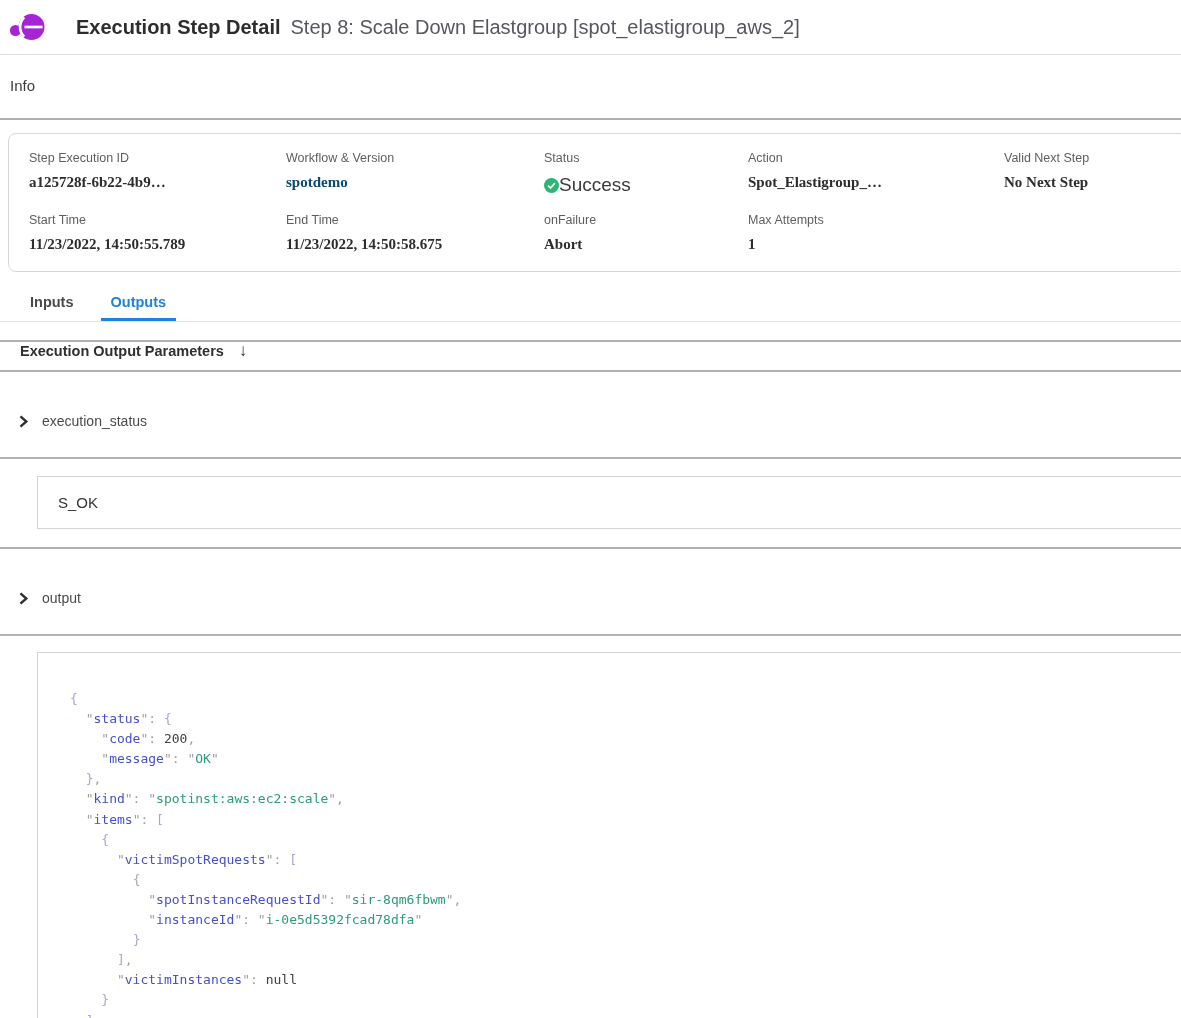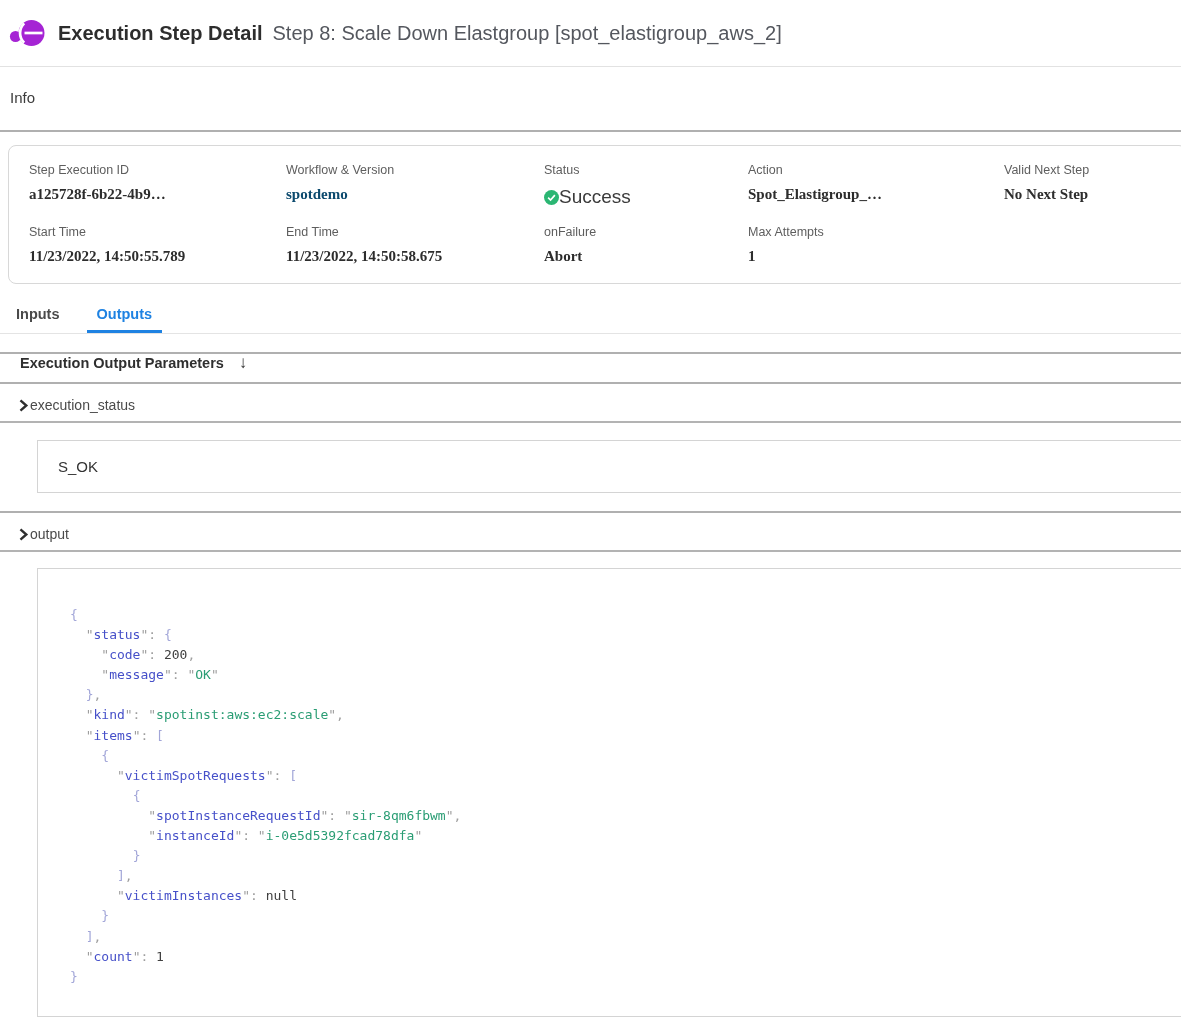--- a/index.html
+++ b/index.html
@@ -1,20 +1,20 @@
 <!DOCTYPE html>
 <html><head>
 <meta charset="utf-8">
 <style>
   * { margin:0; padding:0; box-sizing:border-box; }
   html,body { width:1181px; height:1018px; background:#fff; overflow:hidden;
               font-family:"Liberation Sans","DejaVu Sans",sans-serif; }
 
   
-  .header { height:67px; display:flex; align-items:center; gap:12px;
+  .header { height:55px; display:flex; align-items:center; gap:30px;
             padding-left:8px; border-bottom:1px solid #e2e2e2; }
   .logo { width:38px; height:38px; flex:0 0 auto; }
   .titles { display:flex; align-items:baseline; gap:10px; white-space:nowrap; }
   .page-title { font-size:20px; font-weight:700; color:#2d2d2d; }
   .page-subtitle { font-size:20px; font-weight:400; color:#54575e; }
 
   
   .info-label-row { padding:22px 10px 23px 10px; border-bottom:2px solid #b0b0b0; }
   .info-label { font-size:15px; color:#3c3c3c; }
 
@@ -22,37 +22,37 @@
                padding:17px 0 18px 20px; display:grid;
                grid-template-columns:257px 258px 204px 256px auto; row-gap:17px; }
   .field-label { font-size:12.5px; color:#5e5e5e; margin-bottom:9px; }
   .field-value { font-size:15px; font-weight:700; color:#2d2d2d;font-family:Liberation Serif, serif; }
   .field-value.link { color:#0c4a6e; font-weight:600; cursor:pointer; }
   .status-line { display:flex; align-items:center; gap:0; font-size:19px;
                  font-weight:400; color:#3b3b3b; }
   .check-icon { width:15px; height:15px; }
 
   
-  .tabs { display:flex; gap:17px; padding-left:6px; margin-top:12px;
+  .tabs { display:flex; gap:17px; padding-left:20px; margin-top:12px;
           border-bottom:1px solid #e4e4e4; }
   .tab { padding:10px 10px 8px 10px; font-size:14.5px; font-weight:600;
          color:#4a4a4a; cursor:pointer; border-bottom:3px solid transparent; }
   .tab.active { color:#1e82e2; border-bottom-color:#1e82e2; }
 
   .big-divider { height:2px; background:#b0b0b0; margin-top:18px; }
 
   
   .section-header { display:flex; align-items:center; gap:15px;
                     padding:0 0 11px 20px; border-bottom:2px solid #b0b0b0; }
   .section-header-text { font-size:14.5px; font-weight:700; color:#2f2f2f; }
   .collapse-arrow { font-size:17px; font-weight:700; color:#2f2f2f; cursor:pointer; line-height:1; }
 
-  .param-row { display:flex; align-items:center; 
-               padding:13px 0 8px 17px; border-bottom:2px solid #b3b3b3;
-               cursor:pointer; }
+  .param-row { display:flex; align-items:center; gap:12px;
+               padding:13px 0 28px 17px; border-bottom:2px solid #b3b3b3;
+               cursor:pointer;margin-top:28px; }
   .param-name { font-size:14px; color:#4a4a4a; }
   .chev { width:13px; height:13px; flex:0 0 auto; }
 
   .value-box { margin:17px -6px 18px 37px; border:1px solid #d4d4d4;
                padding:17px 20px; font-size:15px; color:#333; }
 
   .code-box { margin:16px -6px 0 37px; border:1px solid #d4d4d4;
               height:449px; padding:36px 20px 38px 32px; overflow:hidden; }
   .code-line { font-family:"DejaVu Sans Mono",monospace; font-size:13px;
                line-height:20.1px; white-space:pre; }

